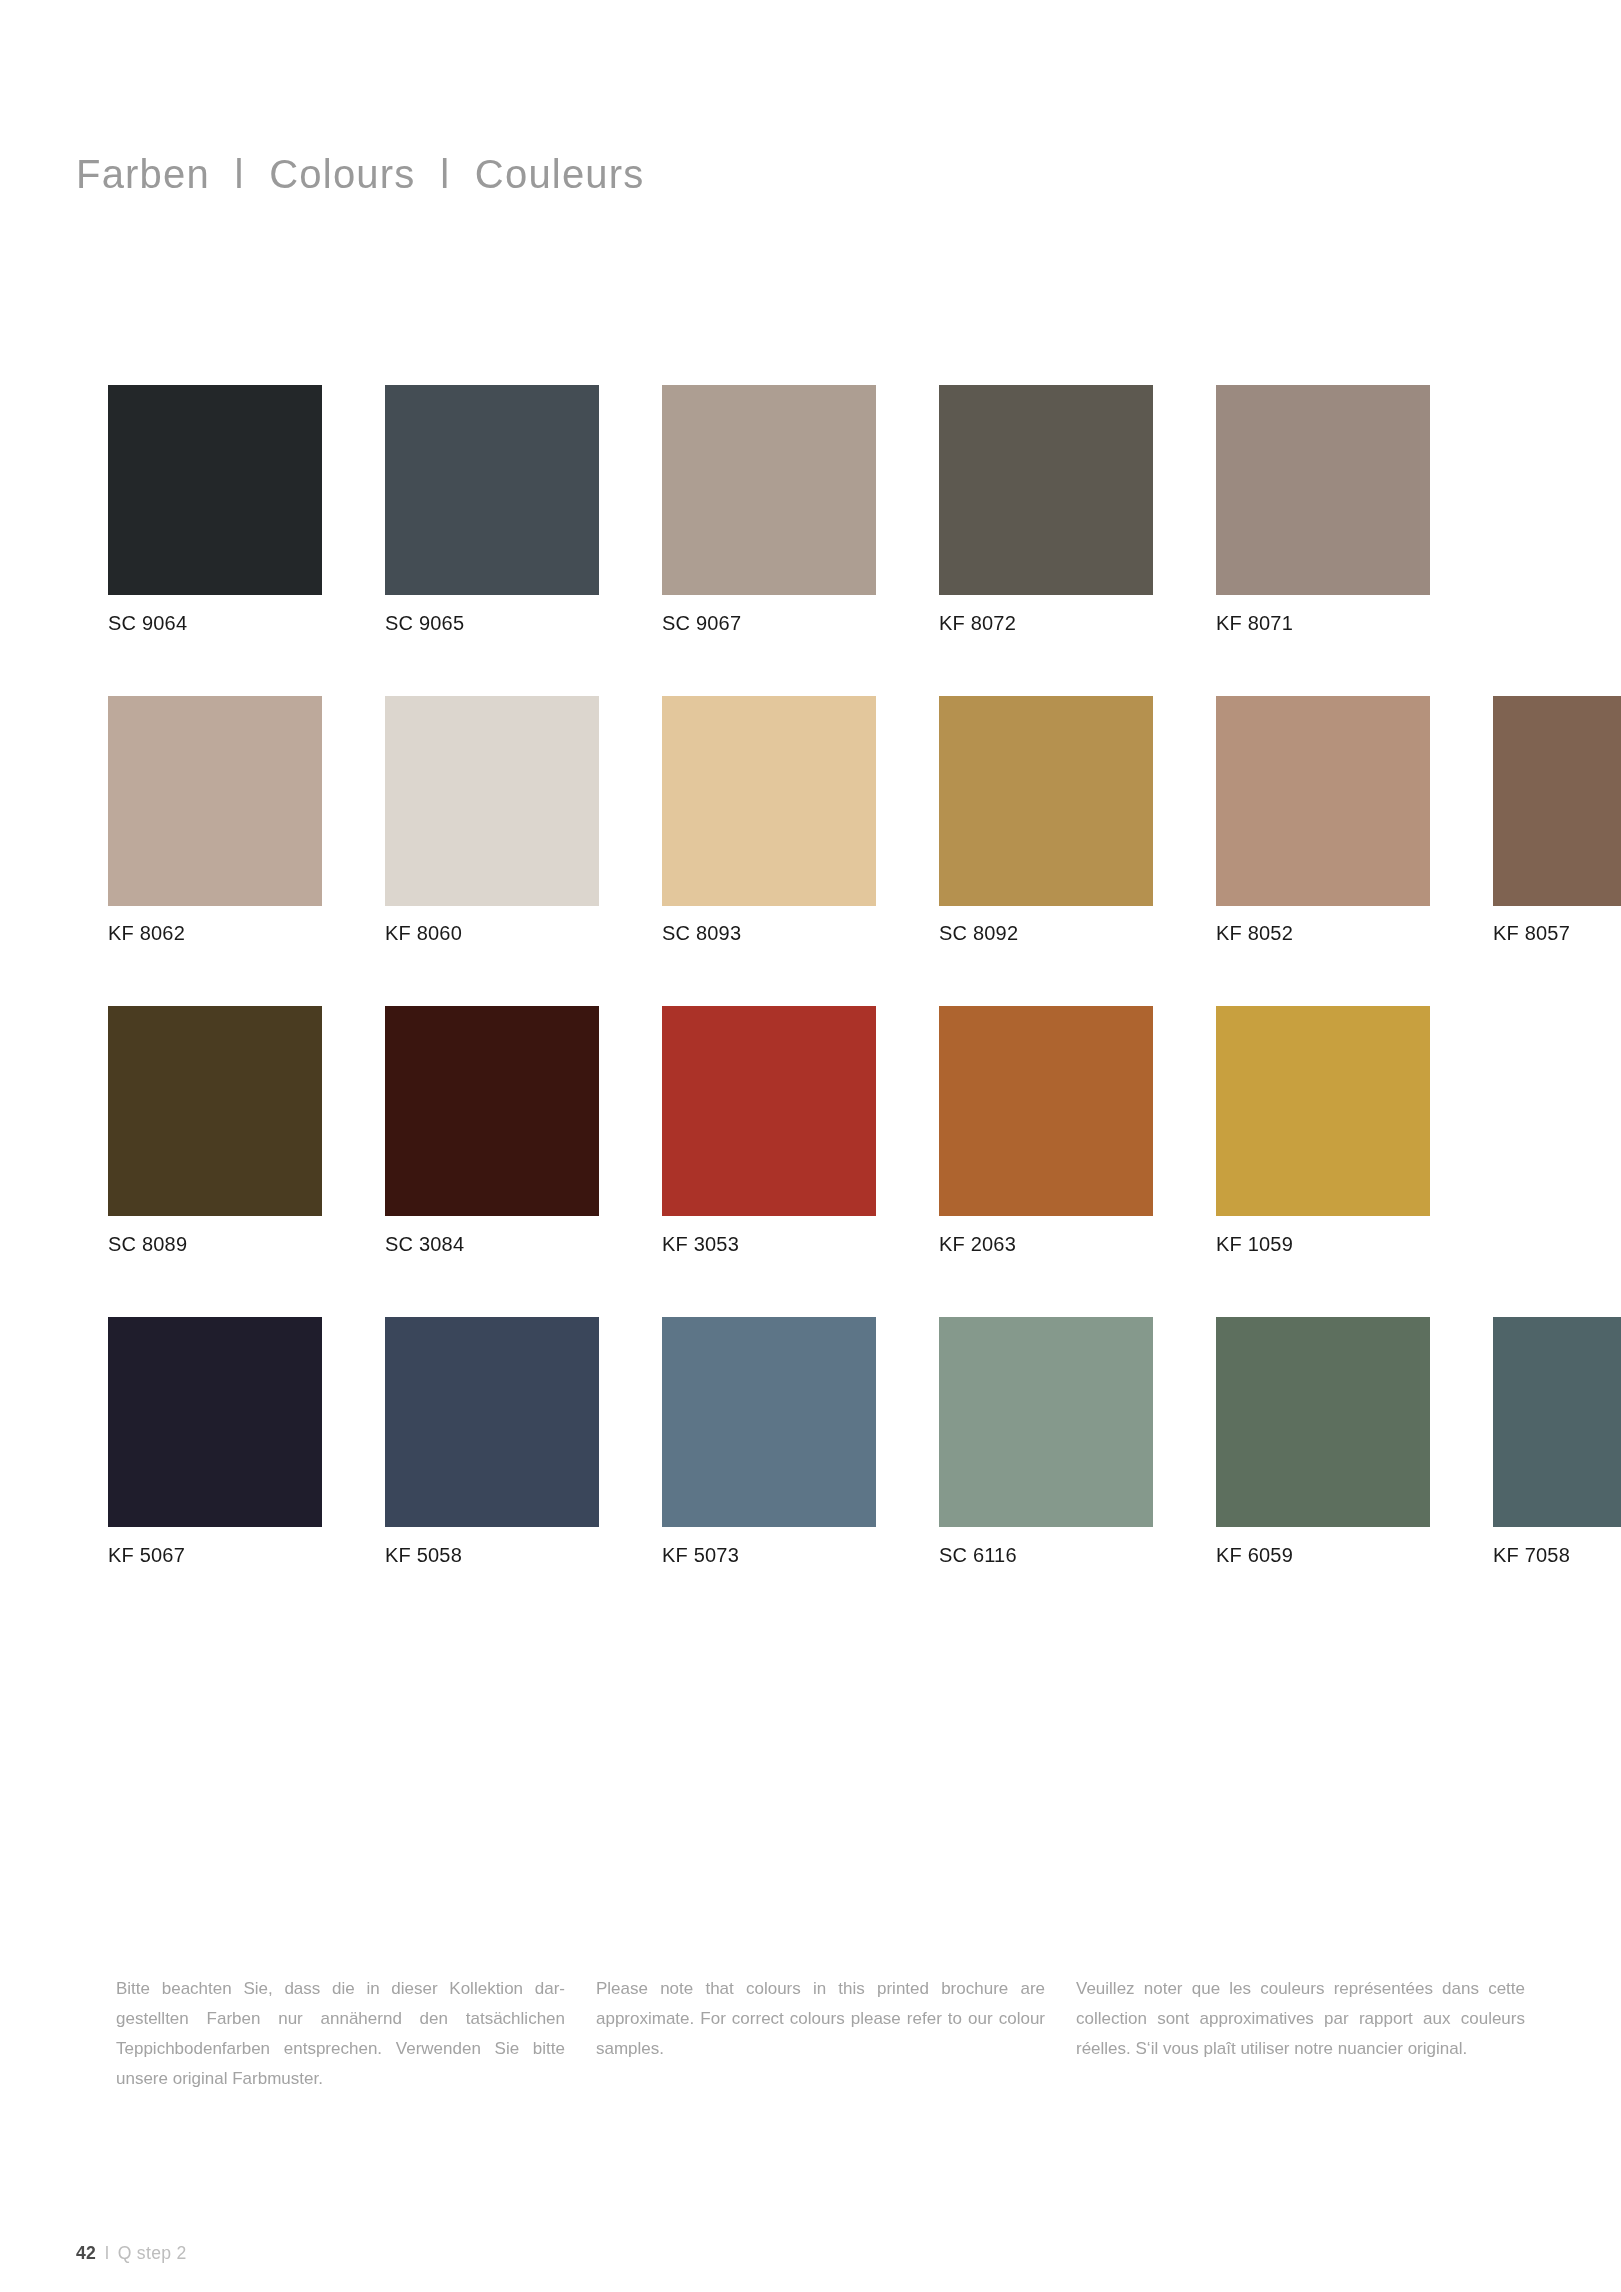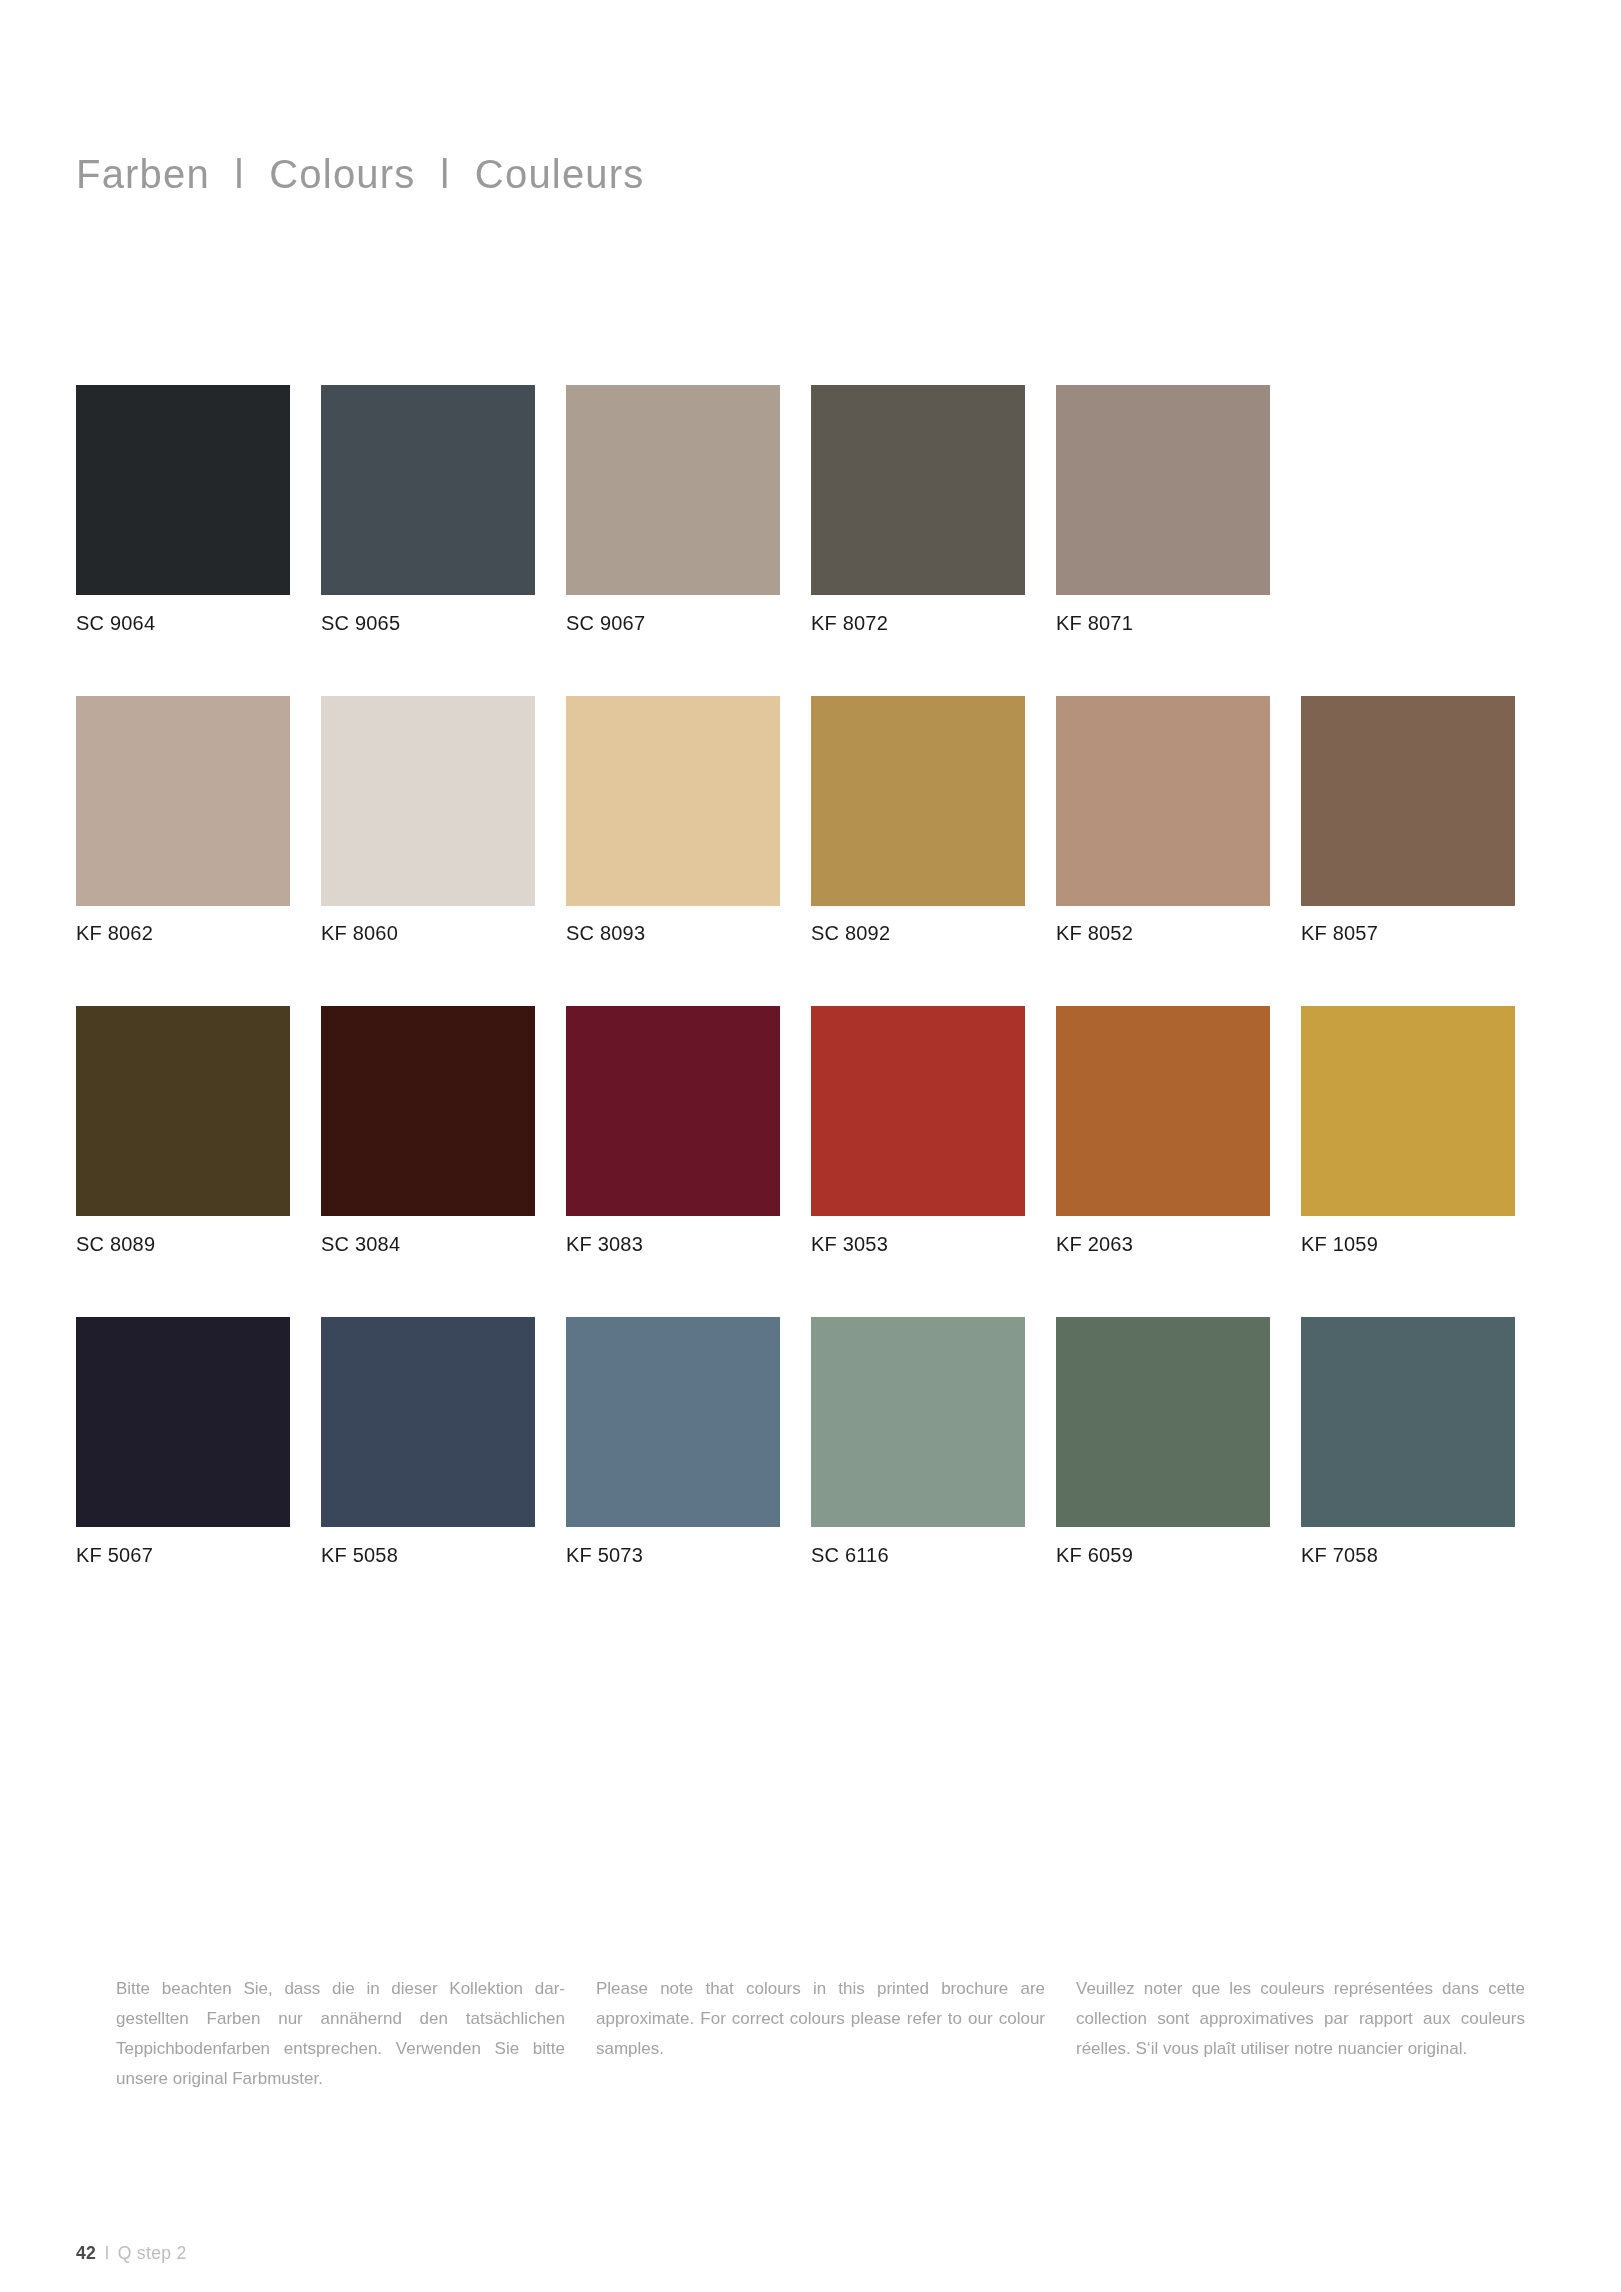--- a/index.html
+++ b/index.html
@@ -46,20 +46,21 @@
   .swatch-row {
     display: flex;
     justify-content: flex-start;
     margin-bottom: 61px;
   }
   .swatch-row:last-child { margin-bottom: 0; }
 
   .swatch-cell {
     width: 214px;
     margin-right: 31px;
+    margin-left: 32px;
   }
   .swatch-cell:last-child { margin-right: 0; }
 
   .swatch-chip {
     width: 214px;
     height: 210px;
     display: block;
   }
   .swatch-label {
     margin-top: 16.7px;
@@ -176,24 +177,20 @@
       <div class="swatch-row">
         <div class="swatch-cell">
           <div class="swatch-chip" style="background-color: rgb(74, 60, 33);"></div>
           <div class="swatch-label">SC 8089</div>
         </div>
         <div class="swatch-cell">
           <div class="swatch-chip" style="background-color: rgb(58, 21, 15);"></div>
           <div class="swatch-label">SC 3084</div>
         </div>
         <div class="swatch-cell">
-          <div class="swatch-chip" style="background-color: rgb(104, 21, 39);"></div>
-          <div class="swatch-label">KF 3083</div>
-        </div>
-        <div class="swatch-cell">
           <div class="swatch-chip" style="background-color: rgb(171, 50, 40);"></div>
           <div class="swatch-label">KF 3053</div>
         </div>
         <div class="swatch-cell">
           <div class="swatch-chip" style="background-color: rgb(174, 100, 47);"></div>
           <div class="swatch-label">KF 2063</div>
         </div>
         <div class="swatch-cell">
           <div class="swatch-chip" style="background-color: rgb(200, 160, 63);"></div>
           <div class="swatch-label">KF 1059</div>

